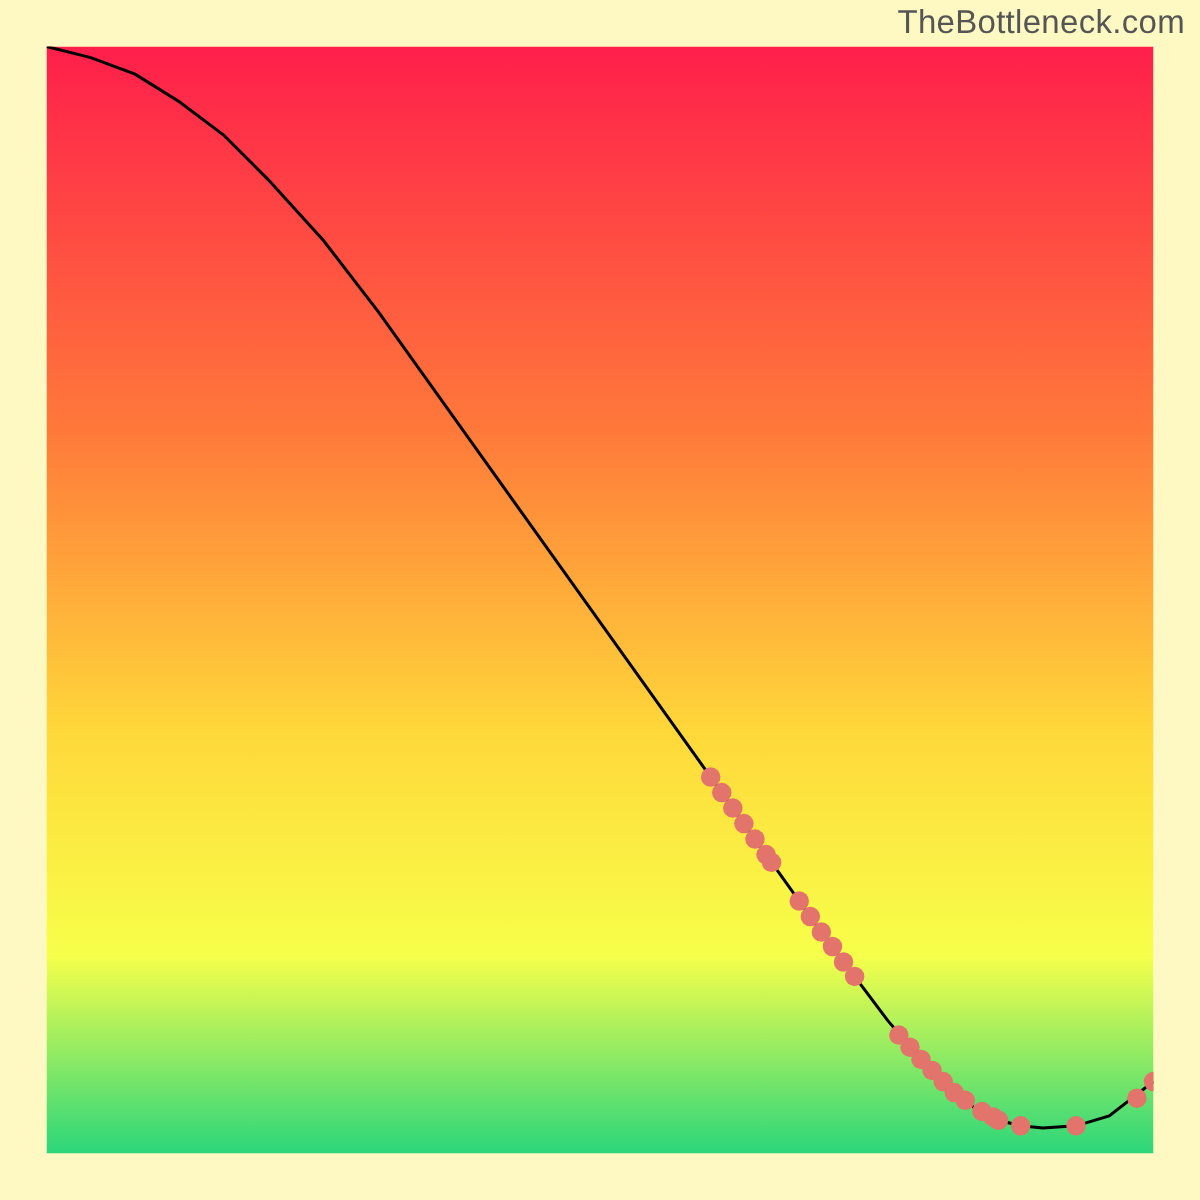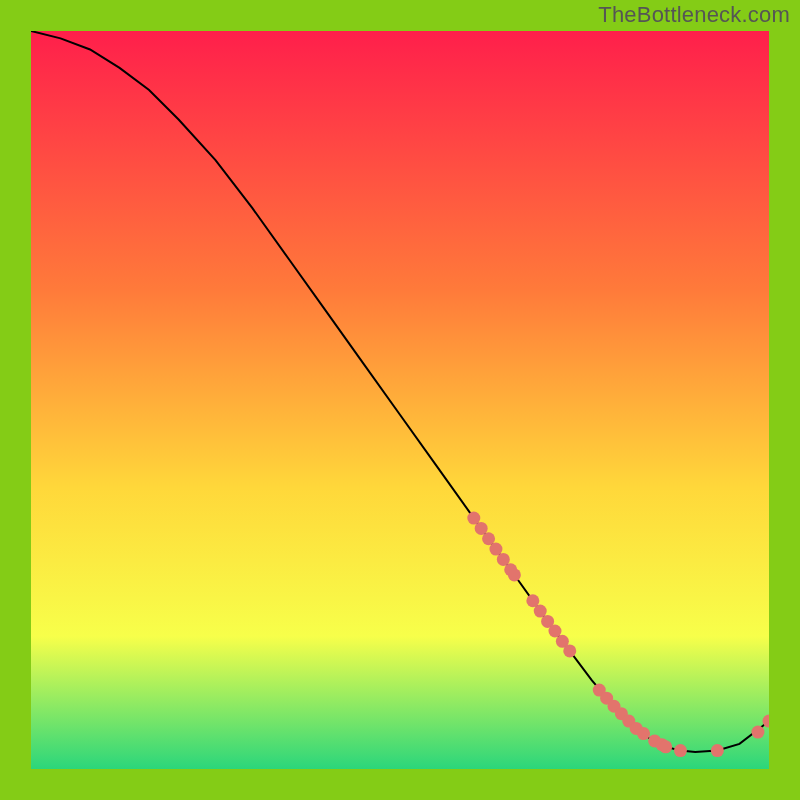--- a/index.html
+++ b/index.html
@@ -8,21 +8,21 @@
     background: #000;
     width: 800px;
     height: 800px;
     overflow: hidden;
     font-family: Arial, Helvetica, sans-serif;
   }
   .frame {
     position: relative;
     width: 800px;
     height: 800px;
-    background: #84cc16;
+    background: #fef9c3;
   }
   .watermark {
     position: absolute;
     top: 2px;
     right: 10px;
     color: #555;
     font-size: 22px;
     font-weight: 500;
     letter-spacing: 0.2px;
     user-select: none;

